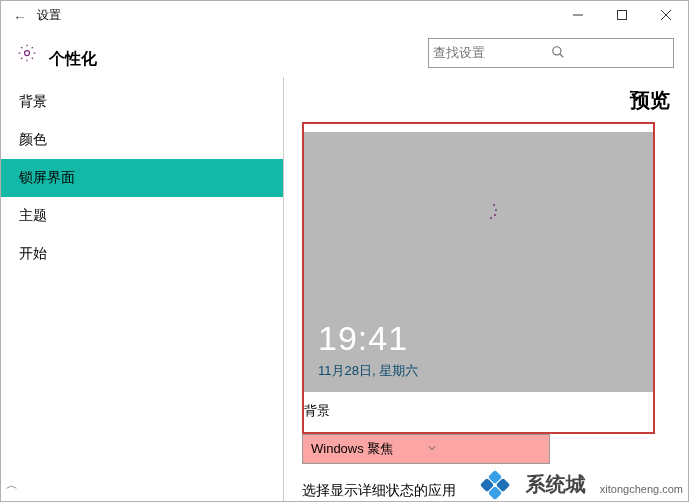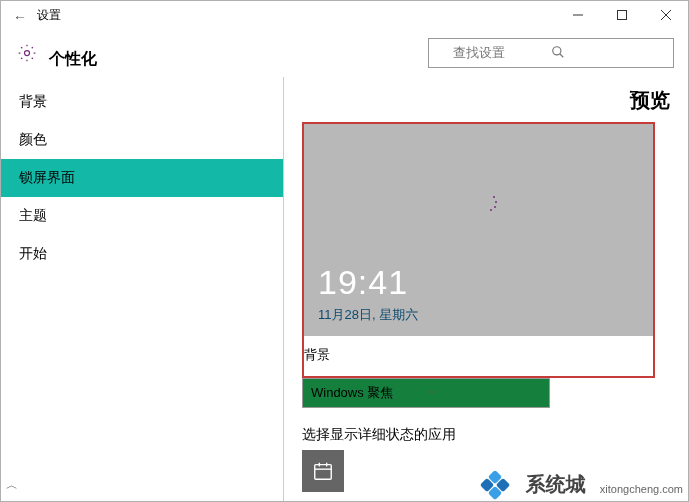--- a/index.html
+++ b/index.html
@@ -9,38 +9,38 @@
   .titlebar .back { width: 22px; text-align: center; font-size: 14px; color: #555; cursor: pointer; }
   .titlebar .title { margin-left: 6px; }
   .titlebar .spacer { flex: 1; }
   .winbtn { width: 44px; height: 28px; display: flex; align-items: center; justify-content: center; color: #333; }
   .winbtn svg { width: 10px; height: 10px; }
   .header { display: flex; align-items: center; height: 48px; padding: 0 14px 0 14px; }
   .gear { width: 24px; height: 24px; display: flex; align-items: center; justify-content: center; color: #7a2e7d; margin-right: 10px; }
   .gear svg { width: 20px; height: 20px; }
   .page-title { font-size: 16px; font-weight: 600; margin-top: 13px; }
   .search-wrap { margin-left: auto; width: 246px; }
-  .search { width: 100%; height: 30px; border: 1px solid #999; display: flex; align-items: center; padding: 0 24px; background: #fff; }
+  .search { width: 100%; height: 30px; border: 1px solid #999; display: flex; align-items: center; padding: 0 4px; background: #fff; }
   .search span { color: #777; font-size: 13px; flex: 1; }
   .search .sicon { color: #777; }
   .body { flex: 1; display: flex; min-height: 0; }
   .sidebar { width: 282px; padding-top: 6px; }
   .side-item { height: 38px; display: flex; align-items: center; padding-left: 18px; font-size: 14px; color: #000; cursor: pointer; }
   .side-item.active { background: #14b8a6; }
   .divider { width: 1px; background: #ccc; }
   .content { flex: 1; position: relative; padding: 10px 18px 0 18px; overflow: hidden; }
   .section-title { font-size: 20px; font-weight: 700; margin-bottom: 8px; text-align: right; }
   .preview-frame { border: 2px solid #c63c3a; padding: 0 0 8px 0; width: 353px; }
-  .preview-img { width: 100%; height: 212px; background: #b8b8b8; position: relative; }
+  .preview-img { width: 100%; height: 260px; background: #b8b8b8; position: relative; margin-top: 8px; }
   .spinner { position: absolute; top: 70px; left: 175px; width: 18px; height: 18px; }
   .spinner span { position: absolute; width: 2px; height: 2px; background: #7a2e7d; border-radius: 50%; }
   .clock { position: absolute; left: 14px; bottom: 34px; color: #fff; font-size: 34px; font-weight: 300; letter-spacing: 1px; }
   .date { position: absolute; left: 14px; bottom: 12px; color: #0c4a6e; font-size: 13px; }
   .sublabel { font-size: 13px; margin: 10px 0 4px 0; }
-  .dropdown { width: 248px; height: 30px; border: 1px solid #999; display: flex; align-items: center; padding: 0 8px; background: #15803d; cursor: pointer; }
+  .dropdown { width: 248px; height: 30px; border: 1px solid #999; display: flex; align-items: center; padding: 0 8px; background: #fca5a5; cursor: pointer; }
   .dropdown span { flex: 1; font-size: 13px; }
   .dropdown .chev { color: #555; }
   .app-label { font-size: 14px; margin-top: 18px; margin-bottom: 6px; }
   .app-tile { width: 42px; height: 42px; background: #656565; display: flex; align-items: center; justify-content: center; color: #fff; }
   .app-tile svg { width: 22px; height: 22px; stroke: #fff; fill: none; stroke-width: 1.5; }
   .scroll-up { position: absolute; left: 6px; bottom: 8px; color: #555; font-size: 12px; }
   
   .watermark { position: absolute; right: 6px; bottom: 4px; display: flex; align-items: center; gap: 18px; color: #444; }
   .watermark .logo { width: 26px; height: 26px; position: relative; }
   .watermark .logo i { position: absolute; width: 10px; height: 10px; transform: rotate(45deg); border-radius: 2px; }

